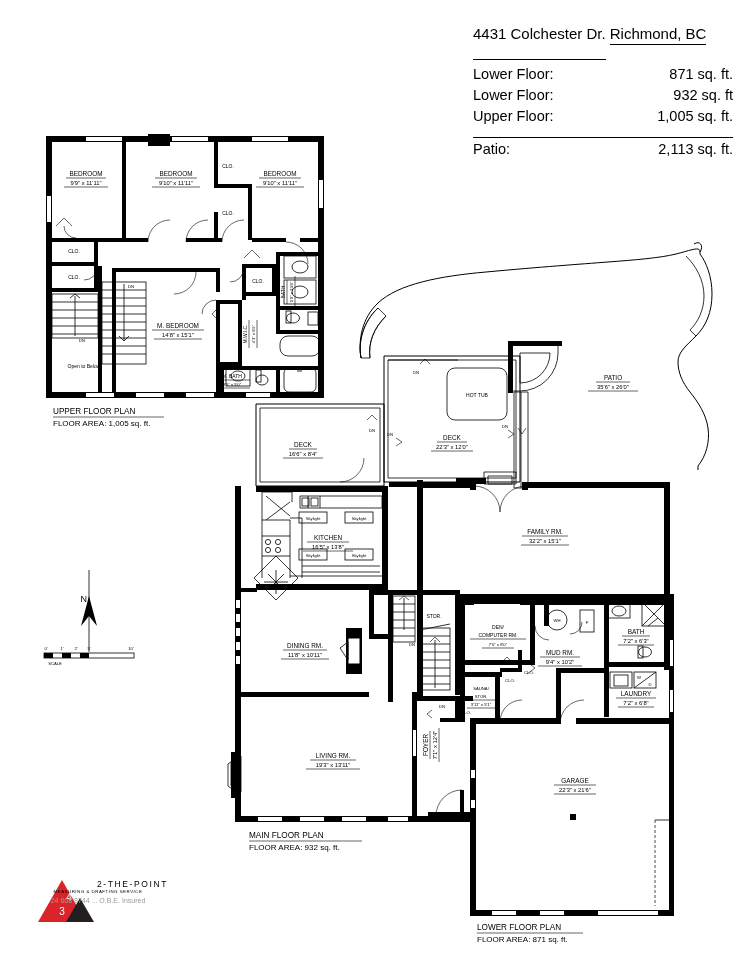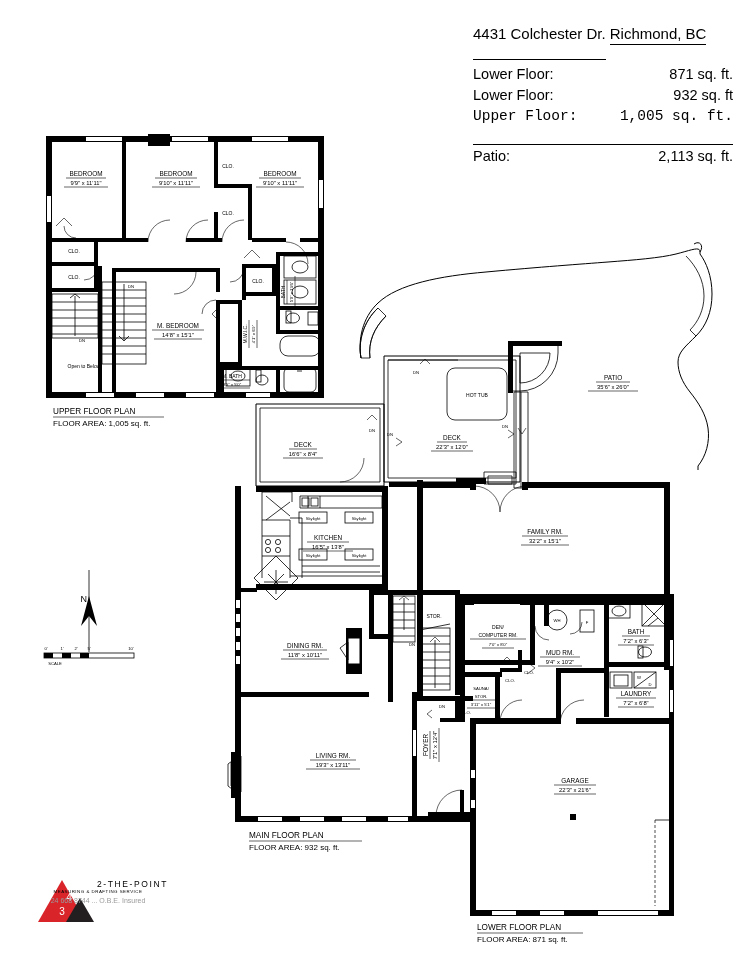--- a/index.html
+++ b/index.html
@@ -16,21 +16,21 @@
     font-size:15px;line-height:18px;letter-spacing:0px;
     white-space:nowrap;
   }
   .area-table{
     position:absolute;left:473px;top:64px;width:260px;
     font-size:14.5px;line-height:21px;
   }
   .area-row{display:flex;justify-content:space-between;white-space:nowrap;}
   .area-row .lbl{text-align:right;}
   .area-row .val{text-align:left;}
-  .ruled{border-bottom:1.4px solid #000;padding-bottom:17px;font-family:Liberation Mono, monospace;}
+  .ruled{border-bottom:1.4px solid #000;padding-bottom:10px;}
   .gap{height:15px;}
   .logo-wrap{position:absolute;left:28px;top:878px;width:140px;}
   .logo-txt1{font-size:8.5px;letter-spacing:1.6px;text-align:right;margin-top:1px;}
   .logo-txt2{font-size:4.4px;letter-spacing:.5px;text-align:center;}
   .logo-txt3{font-size:7px;text-align:center;color:#9a9a9a;margin-top:3px;}
 </style>
 </head>
 <body>
 
 <div id="page">

